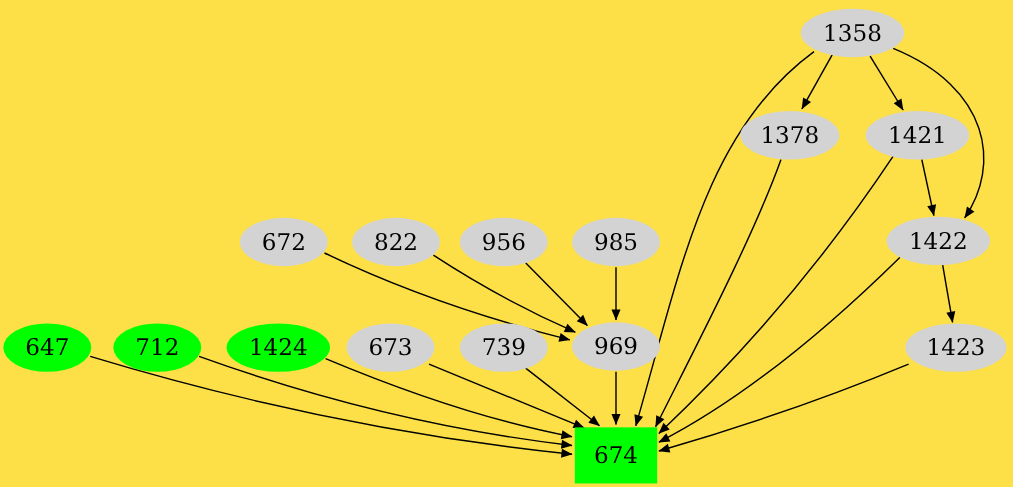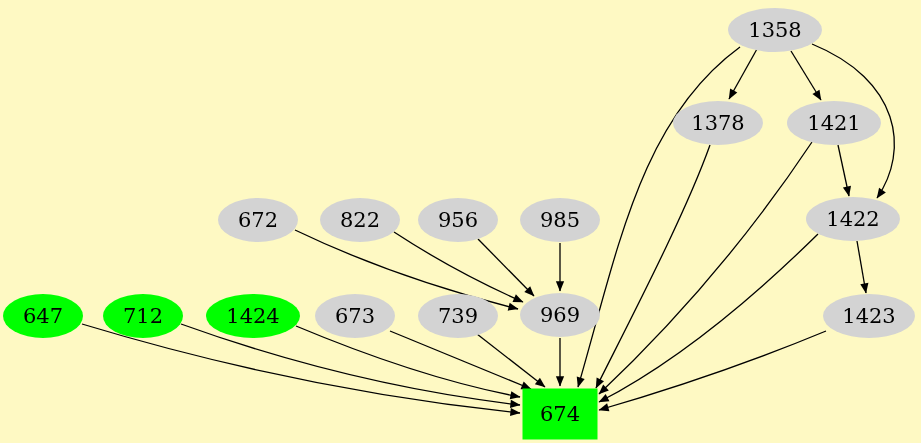--- a/index.html
+++ b/index.html
@@ -4,21 +4,21 @@
 <style>
   html, body {
     margin: 0;
     padding: 0;
     background: #ffffff;
   }
   .graph-wrap {
     position: relative;
     width: 921px;
     height: 443px;
-    background: #fef9c3;
+    background: #fde047;
     overflow: hidden;
   }
   svg.graph {
     display: block;
     width: 921px;
     height: 443px;
   }
   .node-label {
     font-family: "DejaVu Serif", "Liberation Serif", serif;
     font-size: 21px;

